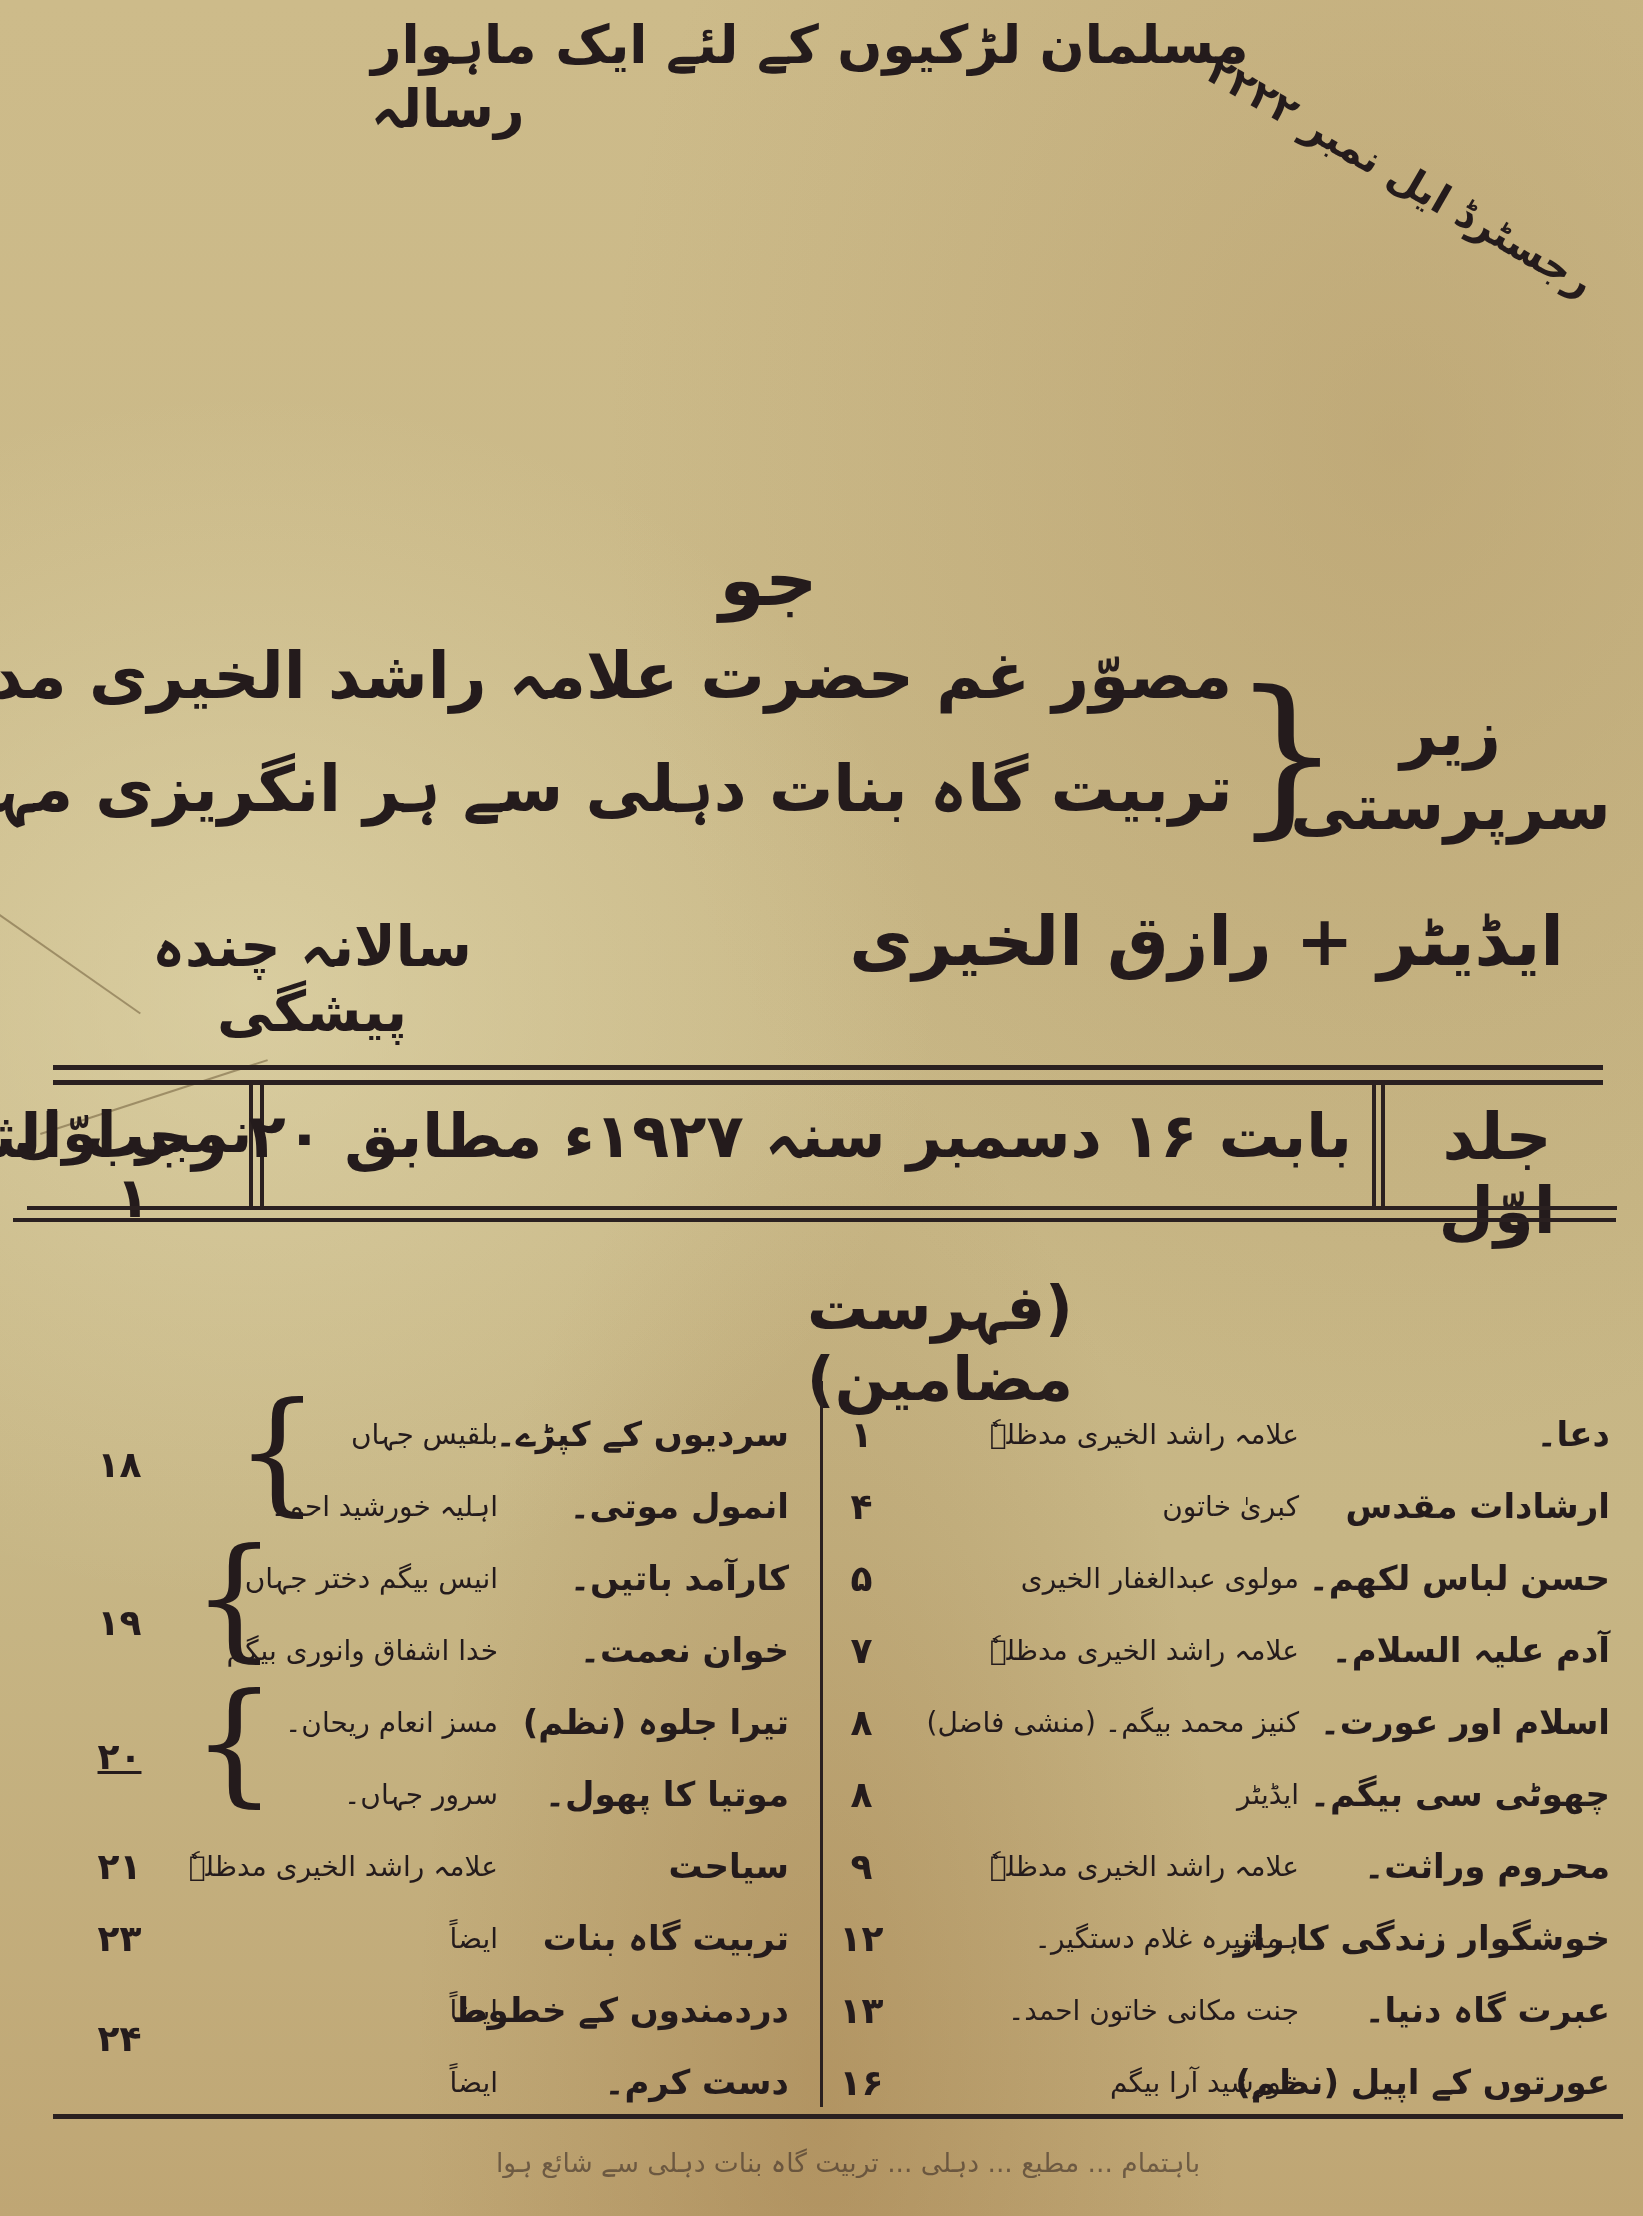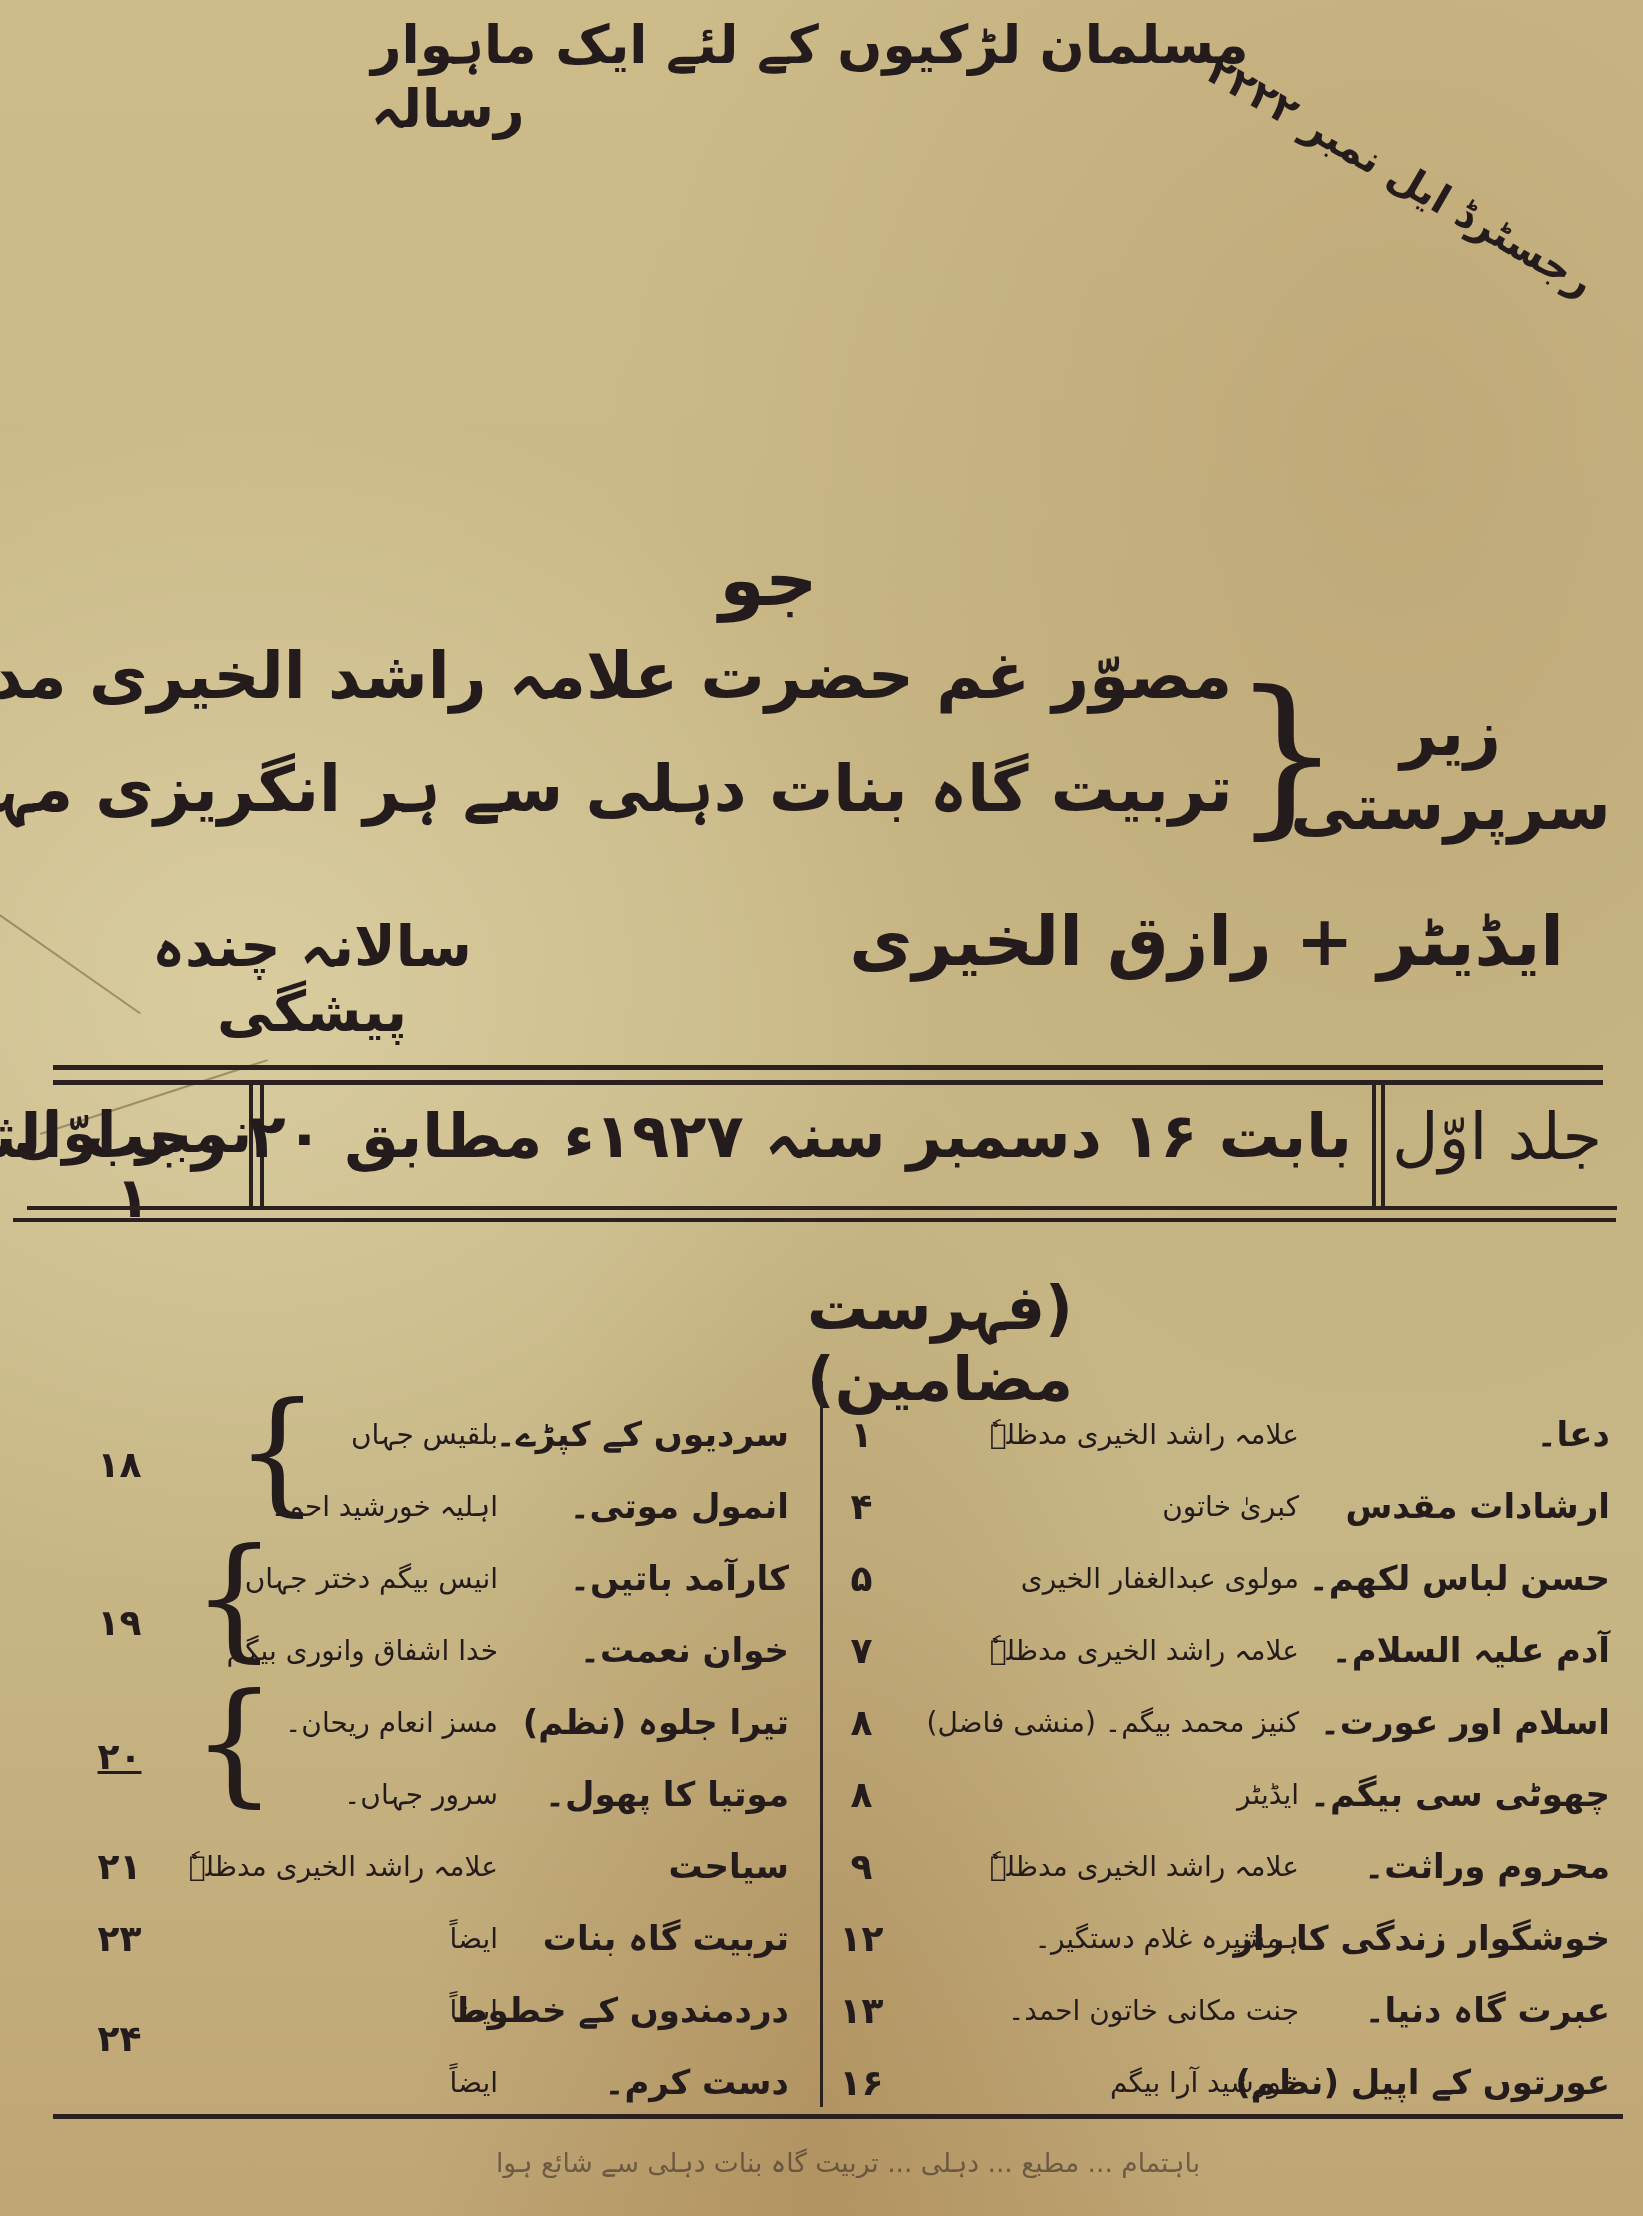--- a/index.html
+++ b/index.html
@@ -35,21 +35,21 @@
     .editor { left: 795px; top: 901px; width: 769px; text-align: right; font-size: 69px; font-weight: bold; }
     .subscription { left: 80px; top: 914px; width: 464px; text-align: center; font-size: 56px; font-weight: bold; }
     .price { left: 13.3px; top: 1007px; width: 530px; text-align: right; font-size: 29px; font-weight: bold; }
 
     
     .bar-top1 { left: 53px; top: 1065px; width: 1550px; height: 4.6px; background: #2a2020; }
     .bar-top2 { left: 53px; top: 1080px; width: 1550px; height: 4.6px; background: #2a2020; }
     .bar-bot1 { left: 26.5px; top: 1206px; width: 1590px; height: 4px; background: #2a2020; }
     .bar-bot2 { left: 13.3px; top: 1218px; width: 1603px; height: 4px; background: #2a2020; }
     .vsep { width: 4px; height: 126px; background: #2a2020; top: 1083px; }
-    .vol { left: 1391px; top: 1100px; width: 212px; text-align: center; font-size: 64px; font-weight: normal; }
+    .vol { left: 1391px; top: 1100px; width: 212px; text-align: center; font-size: 64px; font-weight: bold; }
     .date { left: 265px; top: 1100px; width: 1087px; text-align: center; font-size: 61px; font-weight: bold; white-space: nowrap; }
     .issue-no { left: 13.3px; top: 1100px; width: 239px; text-align: center; font-size: 56px; font-weight: bold; }
 
     
     .toc-heading { left: 583px; top: 1272px; width: 490px; text-align: right; font-size: 61px; font-weight: bold; }
     .toc-divider { left: 820px; top: 1381px; width: 3.3px; height: 726px; background: #2a2020; }
     .toc-bottom { left: 53px; top: 2114px; width: 1570px; height: 4.6px; background: #2a2020; }
 
     .toc-col { position: absolute; top: 1398px; }
     .toc-right { left: 835px; width: 775px; }

